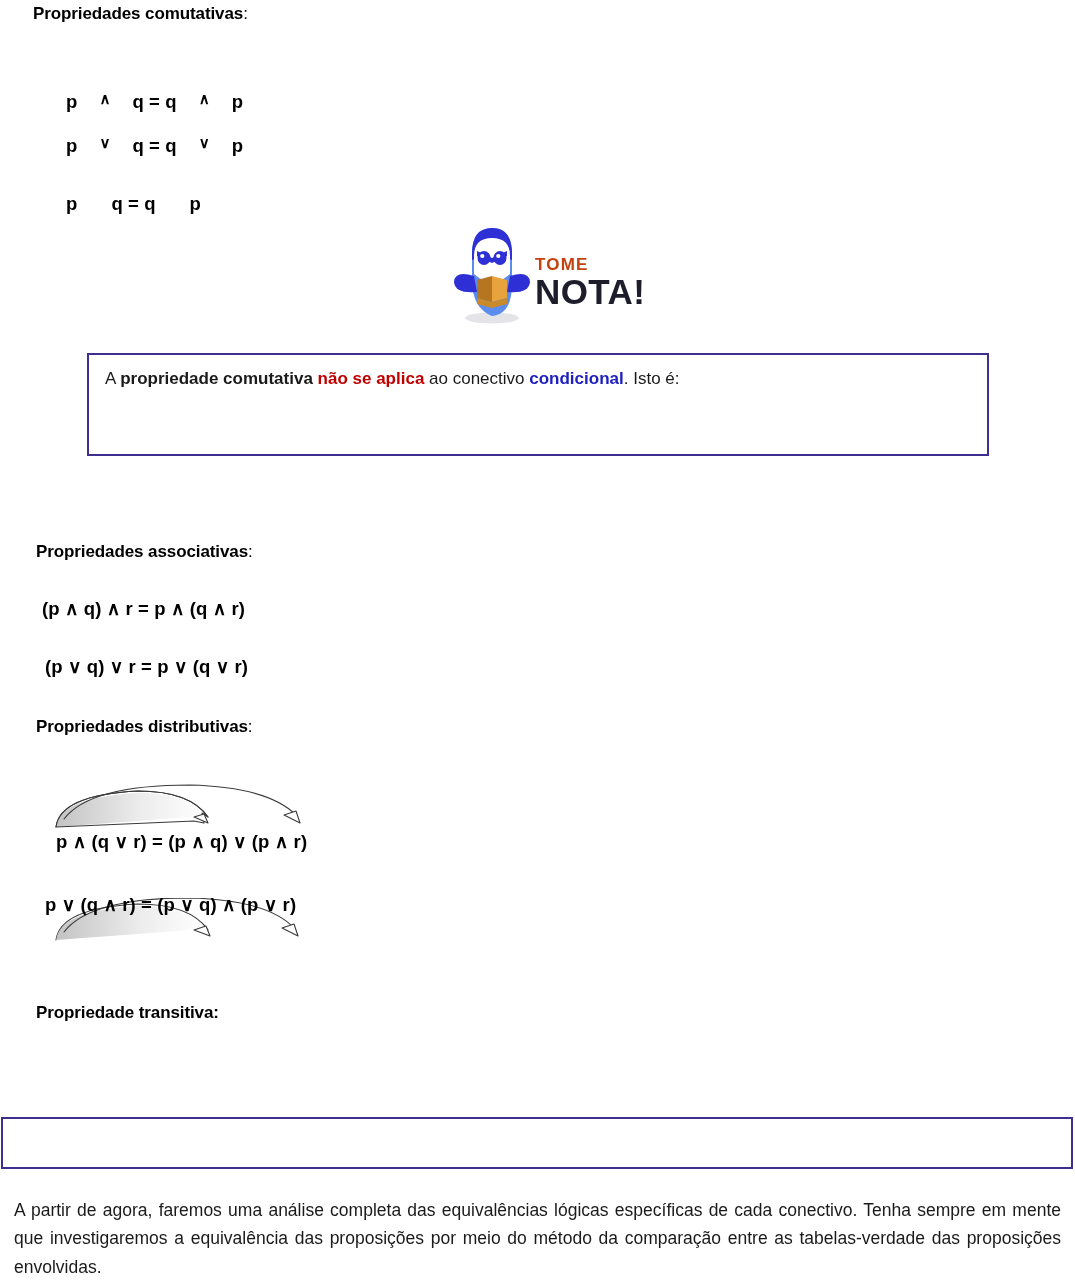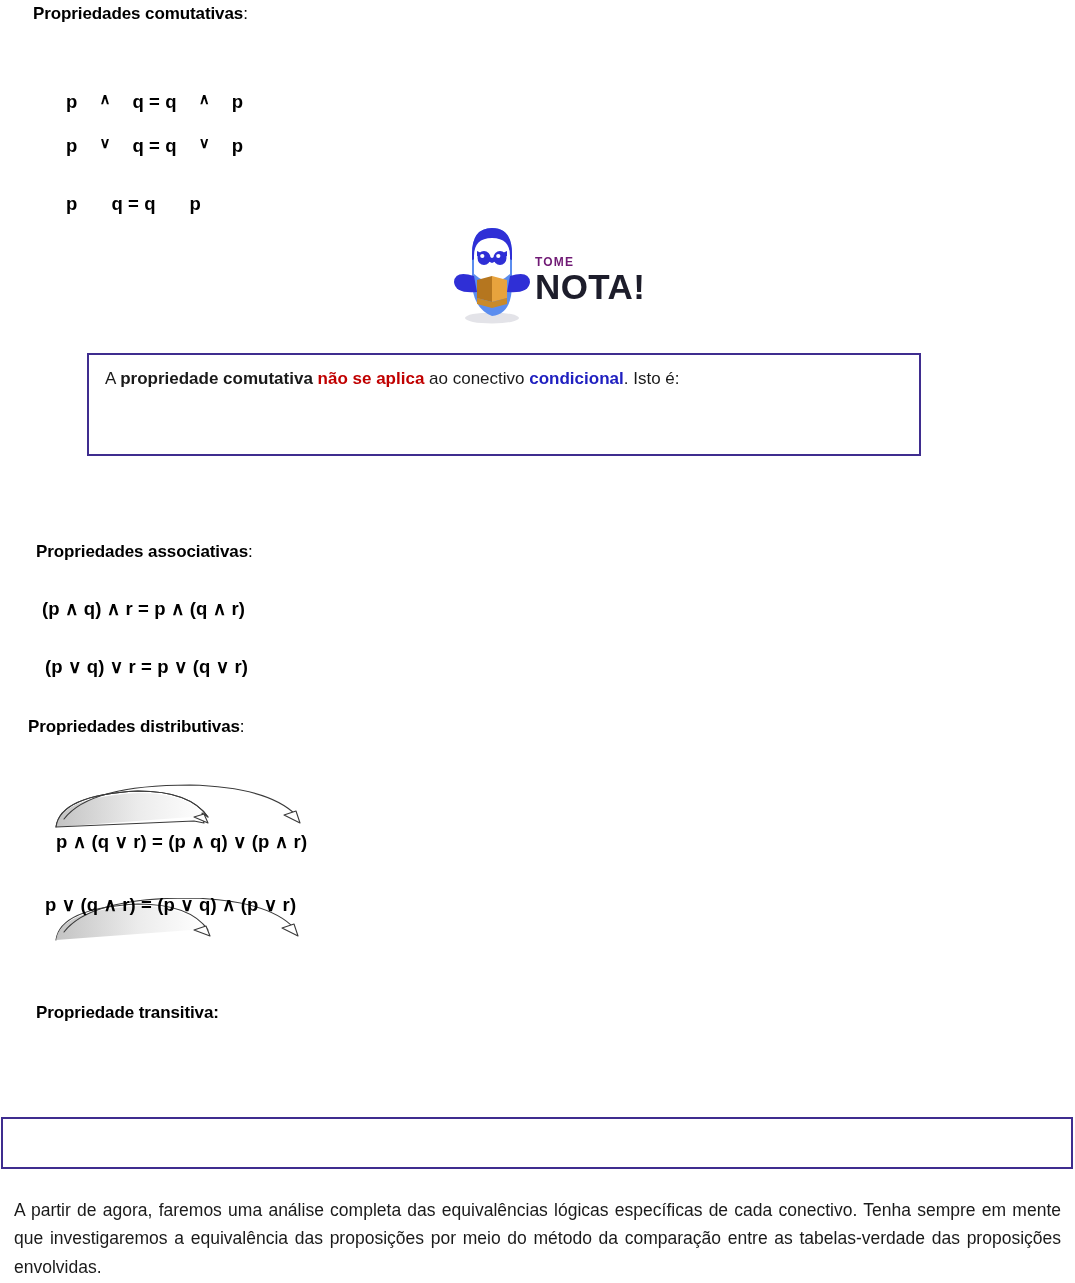--- a/index.html
+++ b/index.html
@@ -62,24 +62,24 @@
     width: 190px;
     height: 112px;
   }
   .logo-text {
     position: absolute;
     left: 88px;
     top: 38px;
     line-height: 1;
   }
   .logo-tome {
-    font-size: 12px;
+    font-size: 17px;
     font-weight: bold;
     letter-spacing: 1.2px;
-    color: #701a75;
+    color: #c2410c;
     display: block;
   }
   .logo-nota {
     font-size: 35px;
     font-weight: bold;
     letter-spacing: 0.4px;
     color: #1d1d2b;
     display: block;
     margin-top: 1px;
   }
@@ -163,35 +163,35 @@
       <path d="M30 62 L45 58 L45 84 L30 80 Z" fill="#b5761f"></path>
       <path d="M45 58 L60 62 L60 80 L45 84 Z" fill="#e8a33d"></path>
       <path d="M30 80 L45 84 L60 80 L60 86 L45 90 L30 86 Z" fill="#c98a2a"></path>
     </svg>
     <div class="logo-text">
       <span class="logo-tome">TOME</span>
       <span class="logo-nota">NOTA!</span>
     </div>
   </div>
 
-  <div class="callout" style="left:87px; top:353px; width:834px; height:103px;">
+  <div class="callout" style="left:87px; top:353px; width:902px; height:103px;">
     <div class="callout-text">
       <span>A </span><b>propriedade comutativa</b><span> </span><span class="c-red">não se aplica</span><span> ao conectivo </span><span class="c-blue">condicional</span><span>. Isto é:</span>
     </div>
   </div>
 
   <div class="abs heading" style="left:36px; top:542px;">
     <span>Propriedades associativas</span><span class="colon">:</span>
   </div>
 
   <div class="abs formula" style="left:42px; top:598px;">(p ∧ q) ∧ r = p ∧ (q ∧ r)</div>
 
   <div class="abs formula" style="left:45px; top:656px;">(p ∨ q) ∨ r = p ∨ (q ∨ r)</div>
 
-  <div class="abs heading" style="left:28px; top:717px;">
+  <div class="abs heading" style="left:36px; top:717px;">
     <span>Propriedades distributivas</span><span class="colon">:</span>
   </div>
 
   <div class="arrowset" style="left:50px; top:783px;">
     <svg width="280" height="48" viewBox="0 0 280 48">
       <defs>
         <linearGradient id="ag1" x1="0" y1="0" x2="1" y2="0">
           <stop offset="0%" stop-color="#b8b8b8"></stop>
           <stop offset="55%" stop-color="#e8e8e8"></stop>
           <stop offset="100%" stop-color="#ffffff"></stop>

